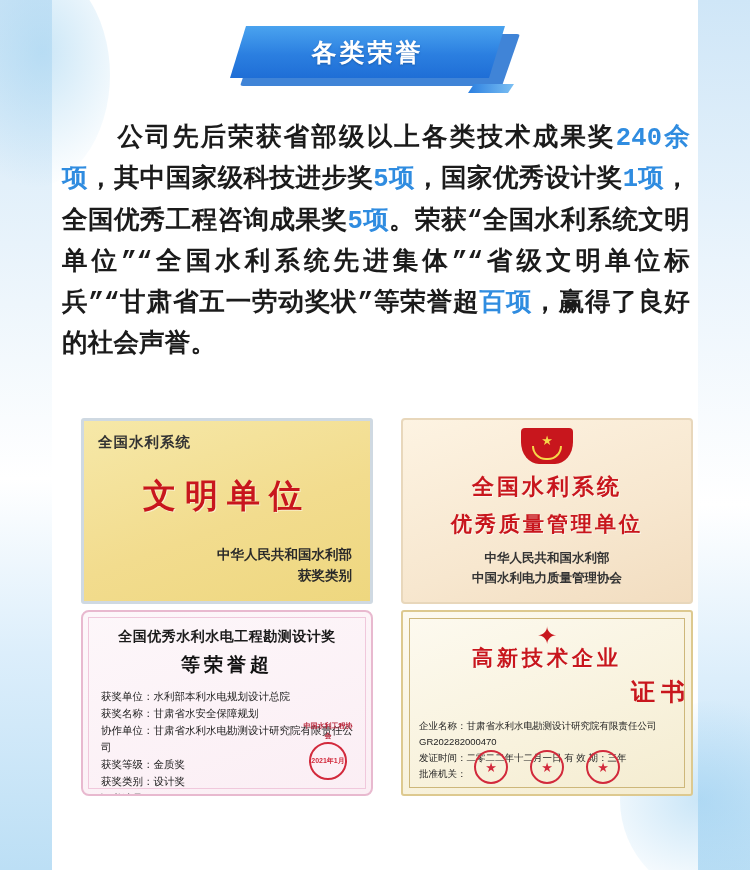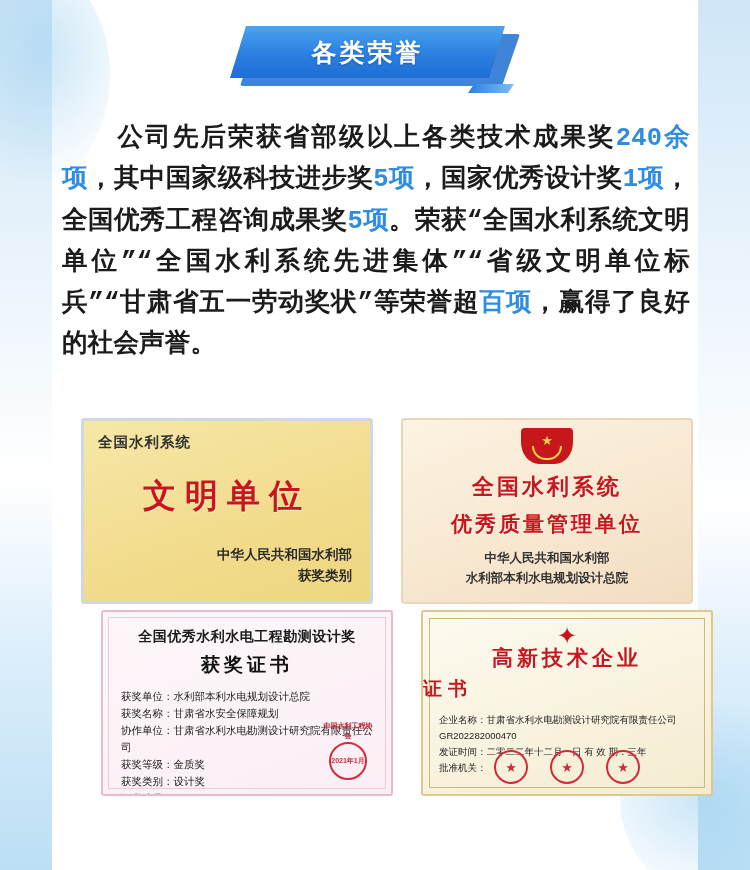--- a/index.html
+++ b/index.html
@@ -218,23 +218,22 @@
     font-size: 12.5px;
     color: #333;
     line-height: 1.6;
     font-weight: bold;
   }
 
   
   .cert3 {
     background: linear-gradient(160deg, #fdf7fa 0%, #fbeef4 100%);
     border: 2px solid #e8b9cf;
-    border-radius: 3px;
+    border-radius: 8px;
     padding: 10px 12px;
-    margin-left: 20px;
   }
   .cert3:before {
     content: "";
     position: absolute;
     left: 5px; top: 5px; right: 5px; bottom: 5px;
     border: 1px solid #f0c8dc;
   }
   .cert3 .c3-title {
     position: relative;
     text-align: center;
@@ -314,22 +313,22 @@
     text-align: center;
     font-size: 21px;
     font-weight: bold;
     color: #c8161d;
     letter-spacing: 4px;
     text-shadow: 1px 1px 0 rgba(255,255,255,0.6);
   }
   .cert4 .c4-l2 {
     position: relative;
     margin-top: 4px;
-    text-align: left;
-    font-size: 19px;
+    text-align: right;
+    font-size: 24px;
     font-weight: bold;
     color: #c8161d;
     letter-spacing: 6px;
   }
   .cert4 .c4-rows {
     position: relative;
     margin: 10px 0 0 16px;
     font-size: 9.5px;
     color: #222;
     line-height: 1.7;
@@ -390,27 +389,27 @@
         <div class="emblem">
           <div class="shield">
             <div class="star">★</div>
             <div class="gear"></div>
           </div>
         </div>
         <div class="c2-l1">全国水利系统</div>
         <div class="c2-l2">优秀质量管理单位</div>
         <div class="c2-foot">
           <div>中华人民共和国水利部</div>
-          <div>水利部本利水电规划设计总院</div>
+          <div>中国水利电力质量管理协会</div>
         </div>
       </div>
 
       <div class="cert cert3">
         <div class="c3-title">全国优秀水利水电工程勘测设计奖</div>
-        <div class="c3-sub">获奖证书</div>
+        <div class="c3-sub">等荣誉超</div>
         <div class="c3-rows" id="cert3-rows">
             <div>获奖单位：水利部本利水电规划设计总院</div>
             <div>获奖名称：甘肃省水安全保障规划</div>
             <div>协作单位：甘肃省水利水电勘测设计研究院有限责任公司</div>
             <div>获奖等级：金质奖</div>
             <div>获奖类别：设计奖</div>
             <div>证书编号：202101202107</div>
           </div>
         <div class="c3-seal">
           <div class="seal-text">中国水利工程协会</div>

